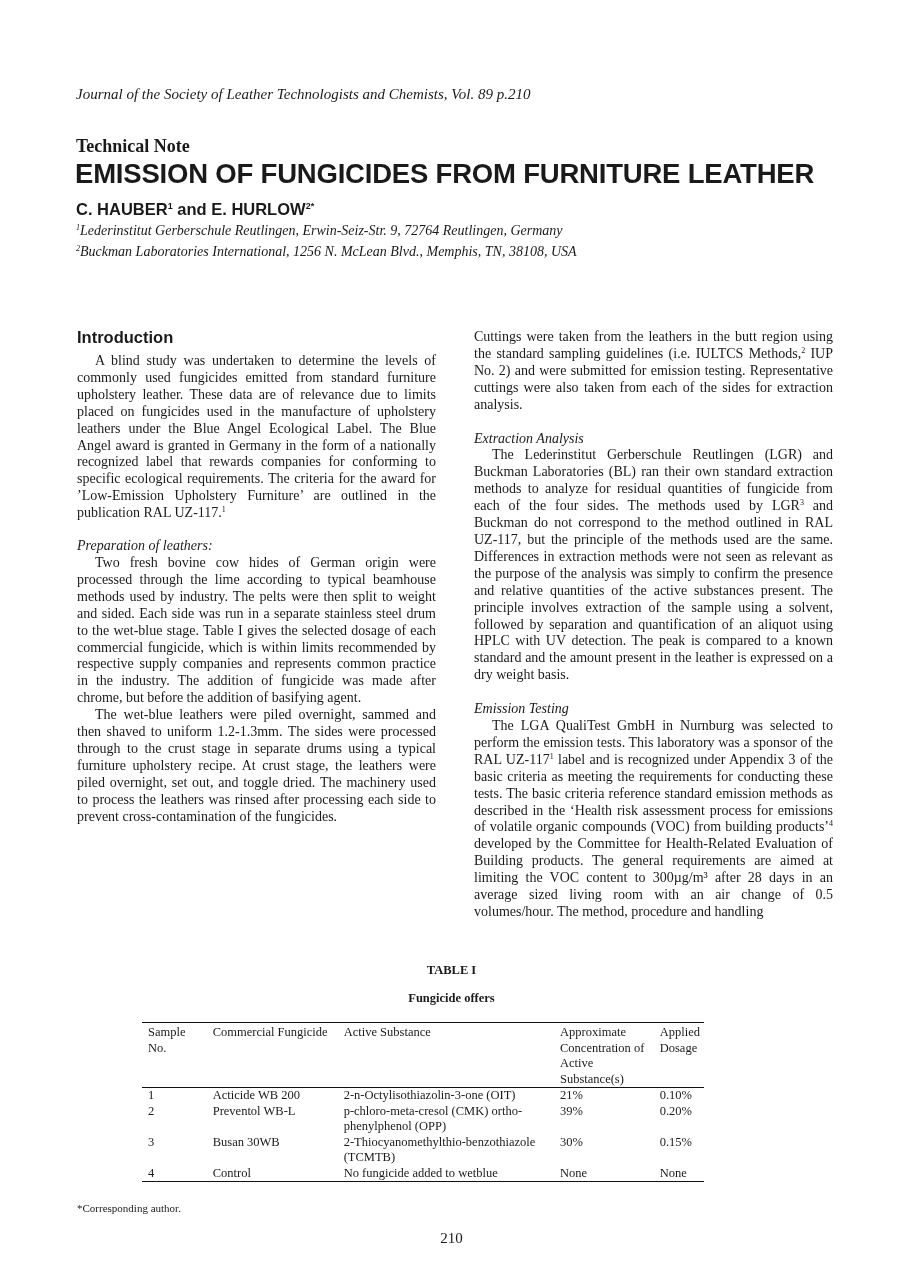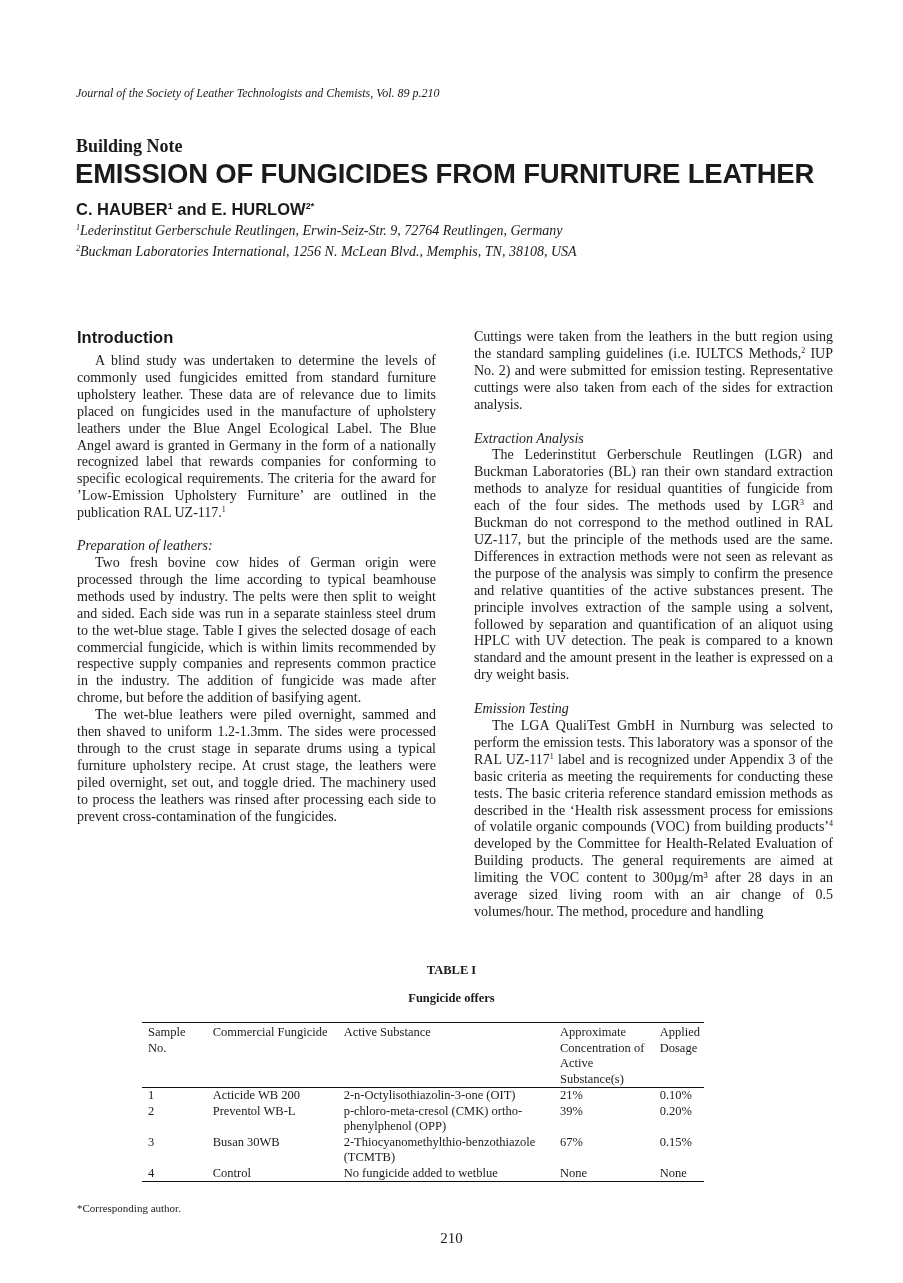--- a/index.html
+++ b/index.html
@@ -1,18 +1,18 @@
 <!DOCTYPE html>
 <html><head>
 <meta charset="utf-8">
 <style>
   html, body { margin: 0; padding: 0; background: #ffffff; }
   body { width: 903px; height: 1283px; position: relative; overflow: hidden; color: #1a1a1a;
          font-family: "Liberation Serif", serif; }
-  .journal { position: absolute; left: 76px; top: 86px; font-size: 12px; font-style: italic; }
+  .journal { position: absolute; left: 76px; top: 86px; font-size: 15px; font-style: italic; }
   .kicker { position: absolute; left: 76px; top: 136px; font-size: 18px; font-weight: bold; }
   .title { position: absolute; left: 75px; top: 158px; font-family: "Liberation Sans", sans-serif;
            font-weight: bold; font-size: 27.5px; letter-spacing: -0.2px; white-space: nowrap; }
   .authors { position: absolute; left: 76px; top: 200px; font-family: "Liberation Sans", sans-serif;
              font-weight: bold; font-size: 16.5px; }
   .authors sup { font-size: 9px; vertical-align: 6px; }
   .aff { position: absolute; left: 76px; font-size: 14px; font-style: italic; white-space: nowrap; }
   .aff sup { font-size: 8px; vertical-align: 5px; }
   .aff1 { top: 223px; }
   .aff2 { top: 244px; }
@@ -39,21 +39,21 @@
   .w1 { width: 55px; } .w2 { width: 122px; } .w3 { width: 208px; } .w4 { width: 90px; margin-left: 17px; }
 
   .footnote { position: absolute; left: 77px; top: 1202px; font-size: 11px; }
   .page-num { position: absolute; left: 0; width: 903px; top: 1230px; text-align: center; font-size: 15px; }
 </style>
 </head>
 <body>
 
 <div class="journal">Journal of the Society of Leather Technologists and Chemists, Vol. 89 p.210</div>
 
-<div class="kicker">Building Note</div>
+<div class="kicker">Technical Note</div>
 <div class="title">EMISSION OF FUNGICIDES FROM FURNITURE LEATHER</div>
 <div class="authors"><span>C. HAUBER</span><sup>1</sup><span> and </span><span>E. HURLOW</span><sup>2*</sup></div>
 <div class="aff aff1"><sup>1</sup><span>Lederinstitut Gerberschule Reutlingen, Erwin-Seiz-Str. 9, 72764 Reutlingen, Germany</span></div>
 <div class="aff aff2"><sup>2</sup><span>Buckman Laboratories International, 1256 N. McLean Blvd., Memphis, TN, 38108, USA</span></div>
 
 <div class="col col-left">
   <h2 class="sec-h">Introduction</h2>
   <p class="ind"><span>A blind study was undertaken to determine the levels of commonly used fungicides emitted from standard furniture upholstery leather. These data are of relevance due to limits placed on fungicides used in the manufacture of upholstery leathers under the Blue Angel Ecological Label. The Blue Angel award is granted in Germany in the form of a nationally recognized label that rewards companies for conforming to specific ecological requirements. The criteria for the award for ’Low-Emission Upholstery Furniture’ are outlined in the publication RAL UZ-117.</span><sup class="fn">1</sup></p>
 
   <p class="sub-h" style="margin-top:16px;">Preparation of leathers:</p>
@@ -96,21 +96,21 @@
       <td>2</td>
       <td>Preventol WB-L</td>
       <td>p-chloro-meta-cresol (CMK) ortho-phenylphenol (OPP)</td>
       <td>39%</td>
       <td>0.20%</td>
     </tr>
     <tr>
       <td>3</td>
       <td>Busan 30WB</td>
       <td>2-Thiocyanomethylthio-benzothiazole (TCMTB)</td>
-      <td>67%</td>
+      <td>30%</td>
       <td>0.15%</td>
     </tr>
     <tr>
       <td>4</td>
       <td>Control</td>
       <td>No fungicide added to wetblue</td>
       <td>None</td>
       <td>None</td>
     </tr>
   </tbody>

